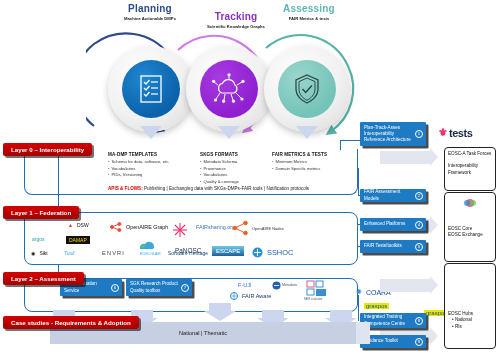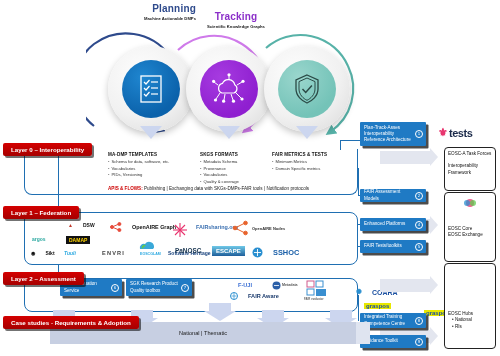--- a/index.html
+++ b/index.html
@@ -8,21 +8,21 @@
     background:#ffffff;
     font-family:"Liberation Sans", sans-serif;
     position:relative; overflow:hidden;
   }
   .stage { position:absolute; inset:0; }
 
   
   .hdr { position:absolute; text-align:center; }
   .hdr .t { font-weight:bold; font-size:10px; letter-spacing:.2px; }
   .hdr .s { font-weight:bold; font-size:4.2px; color:#1a1a1a; margin-top:2px; white-space:nowrap; }
-  #hdr-plan  { left:104px; top:3px;  width:92px;text-align:right; }
+  #hdr-plan  { left:104px; top:3px;  width:92px; }
   #hdr-plan .t  { color:#2e4a8c; }
   #hdr-track { left:190px; top:11px;  width:92px; }
   #hdr-track .t { color:#8b2fc9; }
   #hdr-assess{ left:268px; top:3px;  width:82px; }
   #hdr-assess .t{ color:#5fb8b0; }
 
   
   .arcs { position:absolute; left:86px; top:18px; width:290px; height:130px; }
 
   
@@ -74,22 +74,22 @@
   .col li { font-size:4.2px; color:#333; line-height:1.55; white-space:nowrap; }
   .col li::before { content:"\2022"; color:#555; margin-right:2px; }
   #col-madmp { left:108px; top:152px; }
   #col-skgs  { left:200px; top:152px; }
   #col-fair  { left:272px; top:152px; }
 
   .apis { position:absolute; left:108px; top:186px; font-size:4.6px; color:#222; white-space:nowrap; }
   .apis b { color:#cc0000; }
 
   
-  .logo { position:absolute; font-size:5px; font-weight:bold; white-space:nowrap;
-          display:flex; align-items:center; gap:10px; }
+  .logo { position:absolute; font-size:5px; font-weight:normal; white-space:nowrap;
+          display:flex; align-items:center; gap:4px; }
 
   
   .bbox {
     position:absolute; background:#1f7ac4; color:#fff; border-radius:1px;
     box-shadow:2.5px 2.5px 0 rgba(0,0,0,.7);
     font-size:4.6px; line-height:1.35; padding:3px 14px 3px 4px;
     display:flex; align-items:center;
   }
   .bnum {
     position:absolute; right:3px; top:50%; transform:translateY(-50%);
@@ -140,20 +140,24 @@
 
 <div class="stage">
 
   <div class="hdr" id="hdr-plan">
     <div class="t">Planning</div>
     <div class="s">Machine Actionable DMPs</div>
   </div>
   <div class="hdr" id="hdr-track">
     <div class="t">Tracking</div>
     <div class="s">Scientific Knowledge Graphs</div>
+  </div>
+  <div class="hdr" id="hdr-assess">
+    <div class="t">Assessing</div>
+    <div class="s">FAIR Metrics &amp; tests</div>
   </div>
 
   <svg class="arcs" viewBox="0 0 290 130">
     <defs>
       <marker id="ah-b" markerWidth="5" markerHeight="5" refX="2.5" refY="2.5" orient="auto">
         <path d="M0,0 L5,2.5 L0,5 z" fill="#2e4a8c"></path>
         </marker>
       <marker id="ah-p" markerWidth="5" markerHeight="5" refX="2.5" refY="2.5" orient="auto">
         <path d="M0,0 L5,2.5 L0,5 z" fill="#cf7aea"></path>
         </marker>

